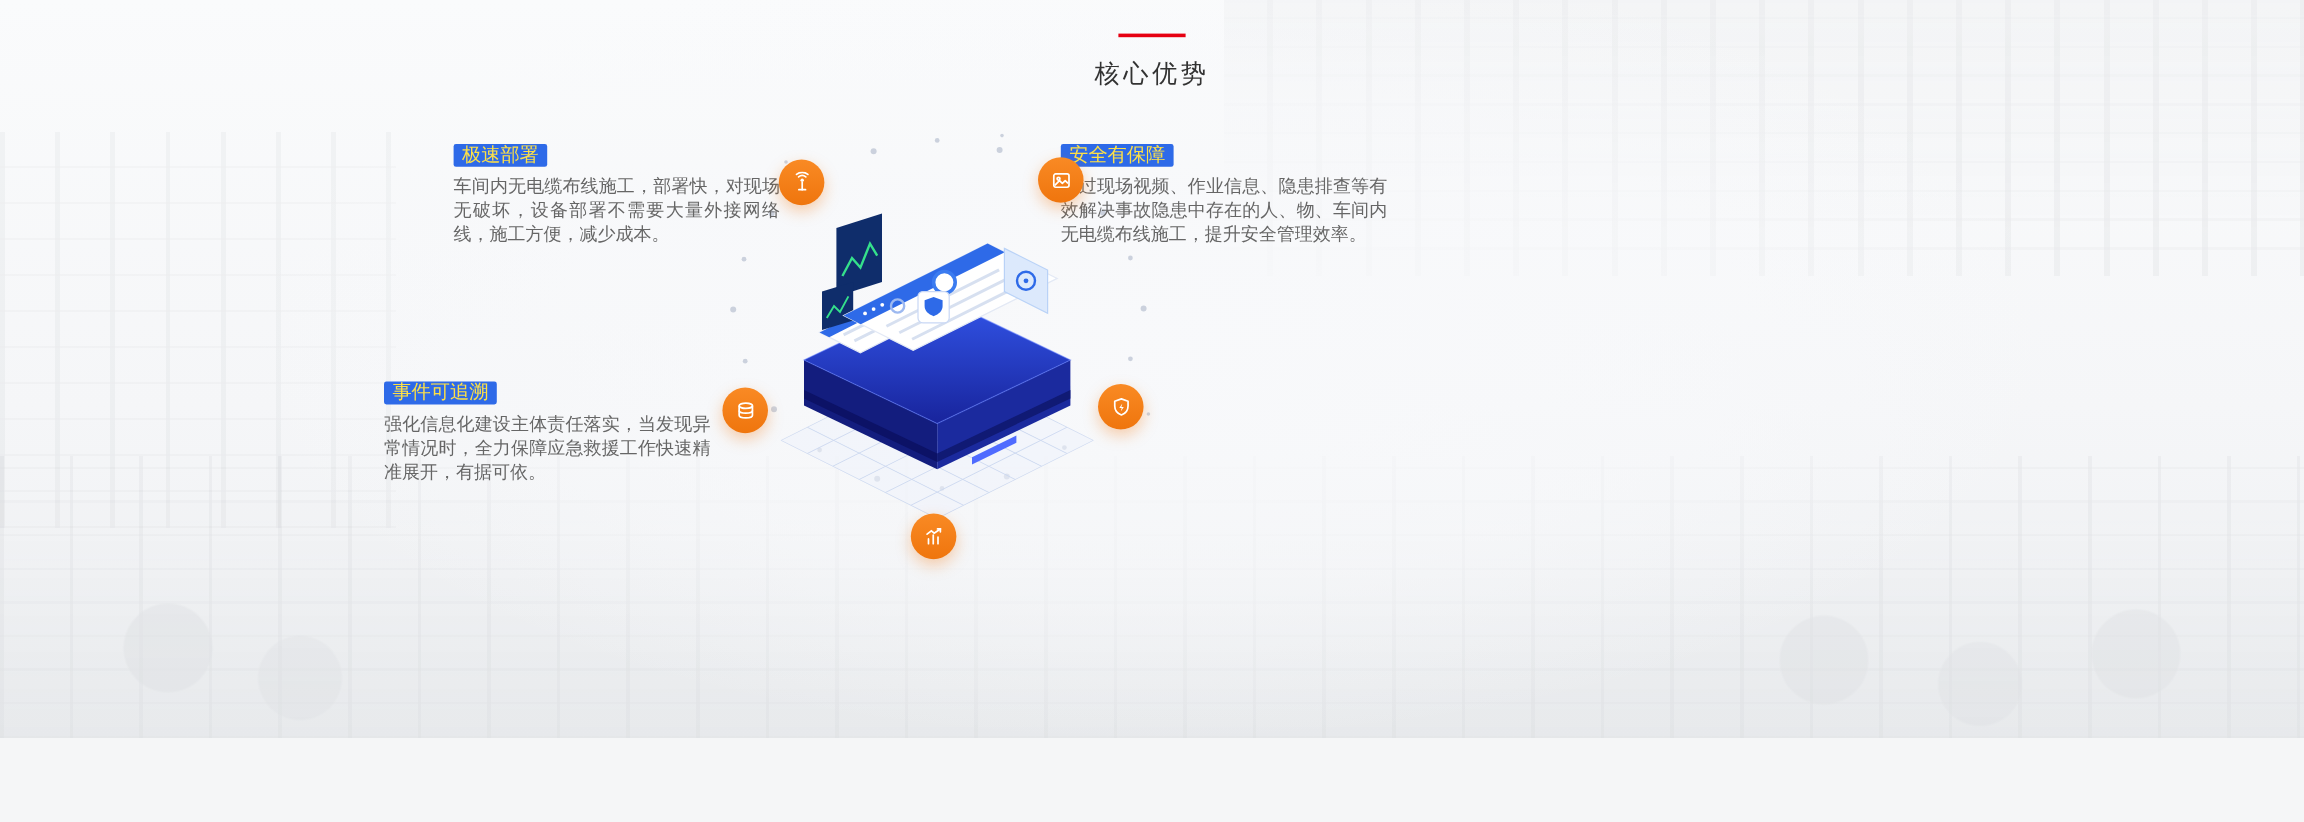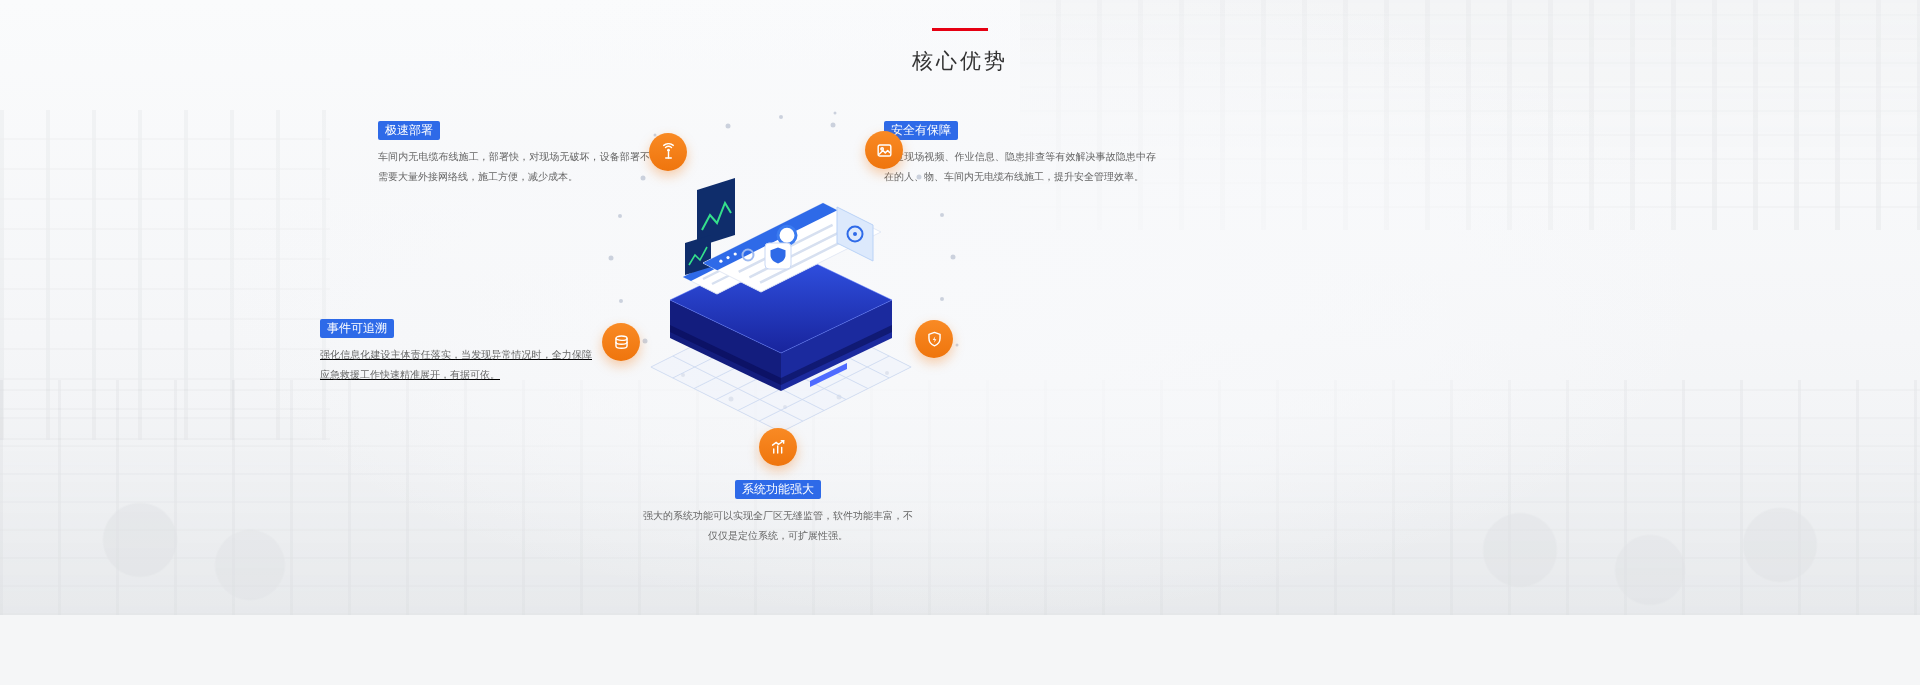--- a/index.html
+++ b/index.html
@@ -47,27 +47,27 @@
   .content { position:absolute; inset:0; z-index:2; }
 
   
   .header { position:absolute; top:28px; left:0; width:100%; text-align:center; }
   .accent-line { width:56px; height:3px; background:#e60012; margin:0 auto 16px auto; }
   .section-title { font-size:21px; font-weight:500; color:#333; letter-spacing:3px; }
 
   
   .feature { position:absolute; width:272px; }
   .badge {
-    display:inline-block; background:#2e6ae8; color:#ffffff;
-    font-size:12px; line-height:17px; padding:1px 7px; border-radius:2px;
-  }
-  .feature p { margin-top:7px; font-size:10px; color:#666; line-height:20px; text-align:justify; }
+    display:inline-block; background:#2e6ae8; color:#fde047;
+    font-size:16px; line-height:17px; padding:1px 7px; border-radius:2px;
+  }
+  .feature p { margin-top:7px; font-size:15px; color:#666; line-height:20px; text-align:justify; }
   .f1 { left:378px; top:120px; }
   .f2 { left:884px; top:120px; }
-  .f3 { left:320px; top:318px;text-decoration:underline; }
+  .f3 { left:320px; top:318px; }
   .f4 { left:972px; top:318px; }
   .f5 { left:642px; top:479px; text-align:center; }
   .f5 p { text-align:center; }
 
   
   .icon-circle {
     position:absolute; width:38px; height:38px; border-radius:50%;
     background:linear-gradient(180deg,#f98a24,#ef750d);
     display:flex; align-items:center; justify-content:center;
     box-shadow:0 5px 12px rgba(244,122,24,.35);
@@ -242,24 +242,20 @@
       </svg>
     </div>
 
     <div class="icon-circle i4">
       <svg viewBox="0 0 24 24" fill="none" stroke="#ffffff" stroke-width="1.8" stroke-linejoin="round">
         <path d="M12 3l7 2.5v5c0 4.5-3 8-7 9.5-4-1.5-7-5-7-9.5v-5z"></path>
         <path d="M13 8l-3.2 4.6h2.5l-1 3.6 3.2-4.6h-2.5z" fill="#ffffff" stroke="none"></path>
       </svg>
     </div>
 
-    <div class="feature f5">
-      <span class="badge">系统功能强大</span>
-      <p>强大的系统功能可以实现全厂区无缝监管，软件功能丰富，不仅仅是定位系统，可扩展性强。</p>
-    </div>
     <div class="icon-circle i5">
       <svg viewBox="0 0 24 24" fill="none" stroke="#ffffff" stroke-width="1.8" stroke-linecap="round">
         <path d="M6 19v-5"></path>
           <path d="M11 19v-9"></path>
           <path d="M16 19v-7"></path>
         <path d="M4.5 9l4.5-3.5 3 2.5 6.5-4.5"></path>
           <path d="M15.5 3.5h3v3"></path>
       </svg>
     </div>
 

